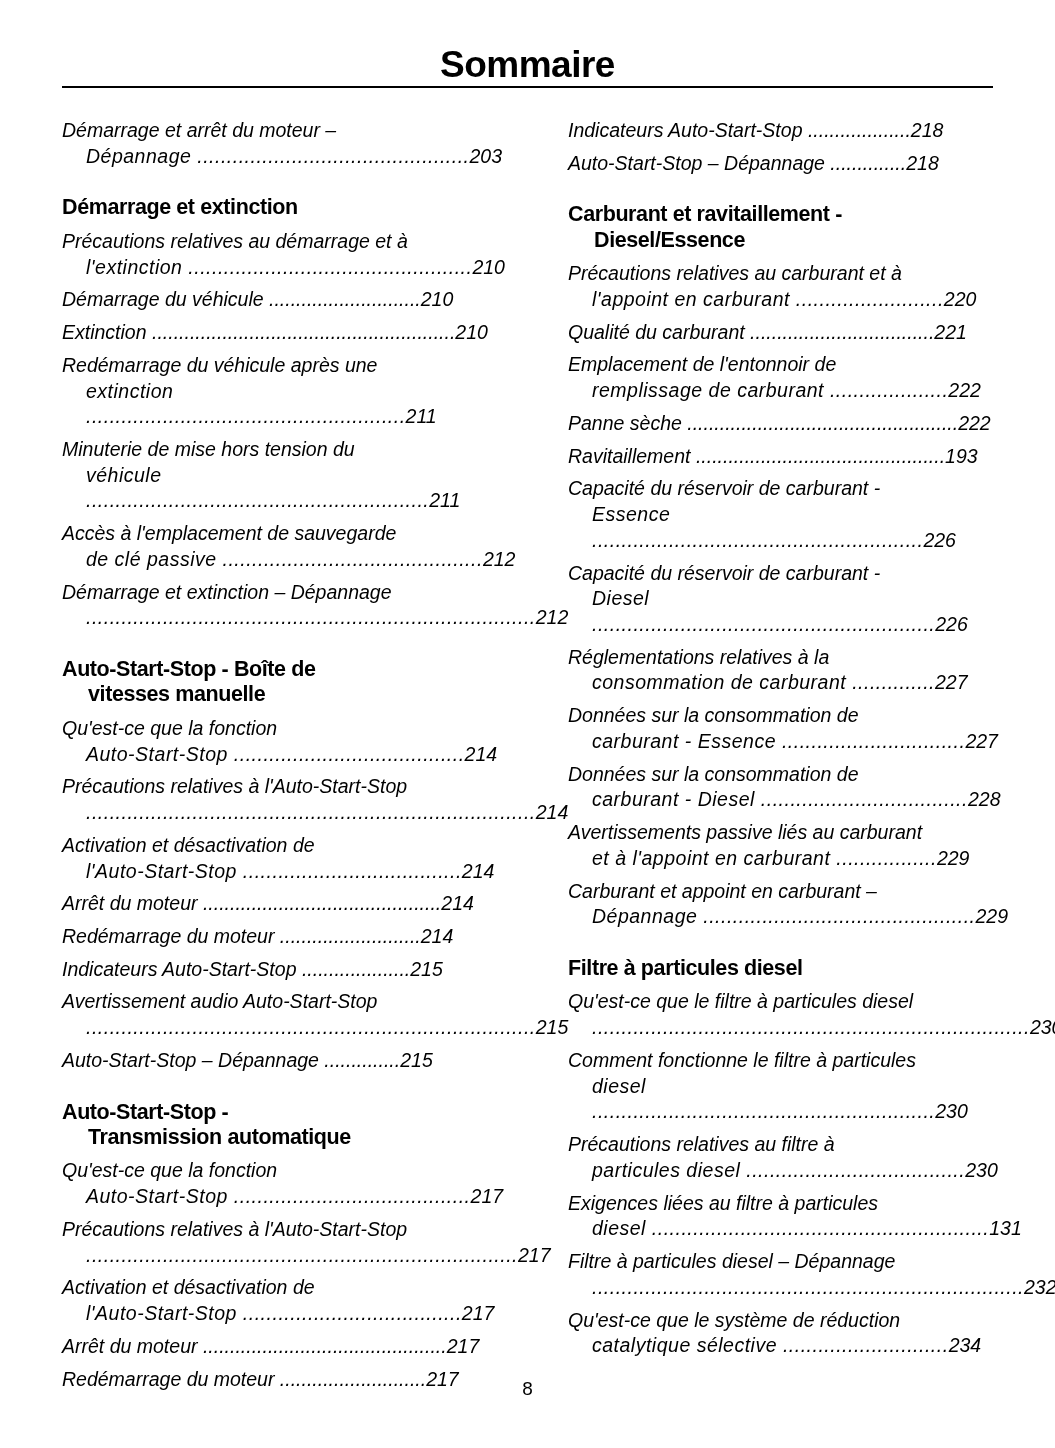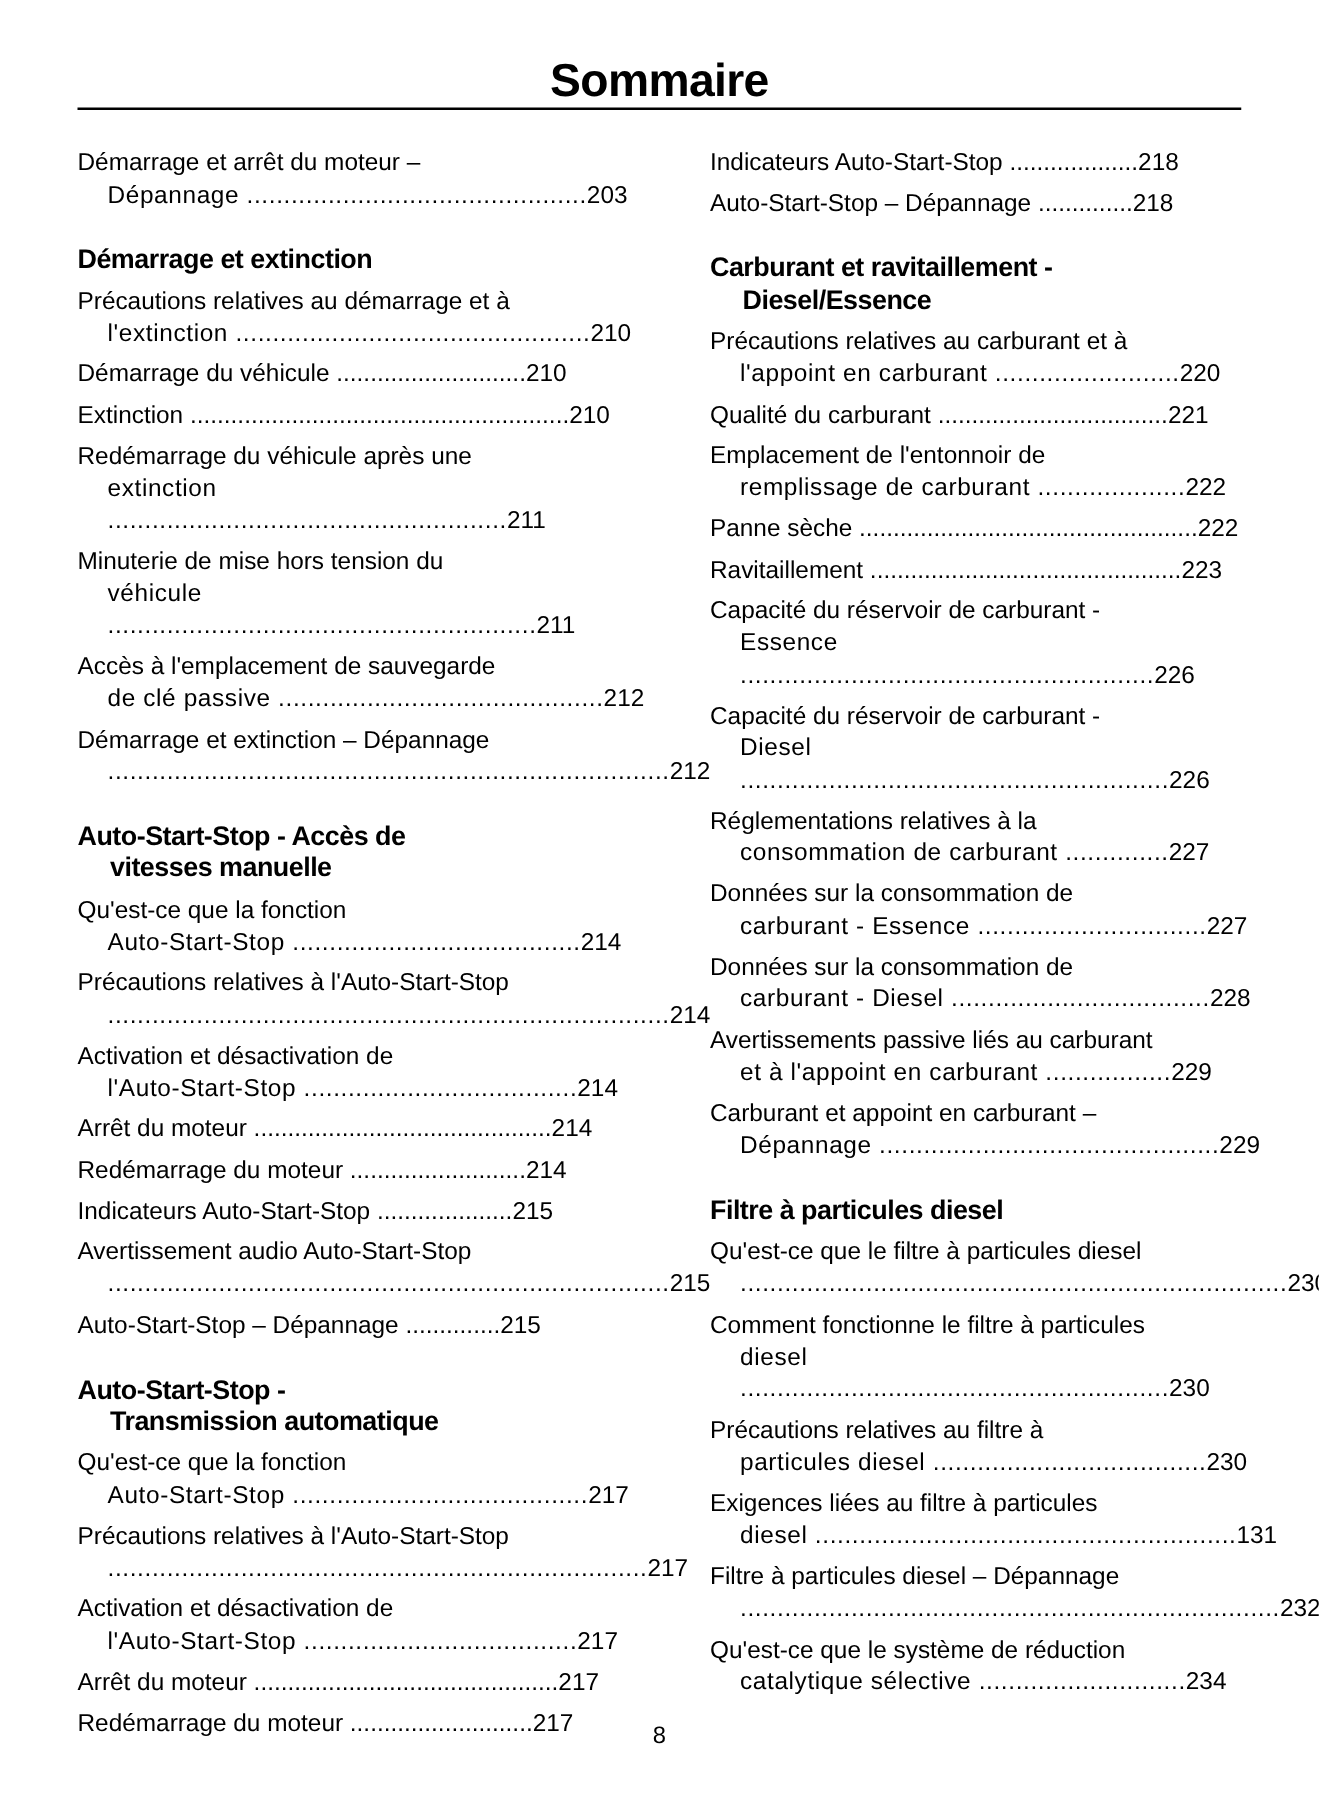--- a/index.html
+++ b/index.html
@@ -53,20 +53,21 @@
     padding-left: 26px;
   }
   .col > .sec-title:first-child {
     margin-top: 0;
   }
   .entry {
     font-size: 19.5px;
     line-height: 1.32;
     margin-bottom: 7px;
     position: relative;
+    font-style: italic;
   }
   .entry .l1 {
     display: block;
   }
   .entry .l2 {
     display: block;
     padding-left: 24px;
   }
   .dots {
     letter-spacing: 0.5px;
@@ -118,21 +119,21 @@
           <span class="l2"><span class="dots">véhicule ..........................................................</span><span class="pg">211</span></span>
         </div>
         <div class="entry">
           <span class="l1">Accès à l'emplacement de sauvegarde</span>
           <span class="l2"><span class="dots">de clé passive ............................................</span><span class="pg">212</span></span>
         </div>
         <div class="entry">
           <span class="l1">Démarrage et extinction – Dépannage</span>
           <span class="l2"><span class="dots">............................................................................</span><span class="pg">212</span></span>
         </div>
-        <div class="sec-title"><span>Auto-Start-Stop - Accès de</span><span class="ind">vitesses manuelle</span></div>
+        <div class="sec-title"><span>Auto-Start-Stop - Boîte de</span><span class="ind">vitesses manuelle</span></div>
         <div class="entry">
           <span class="l1">Qu'est-ce que la fonction</span>
           <span class="l2"><span class="dots">Auto-Start-Stop  .......................................</span><span class="pg">214</span></span>
         </div>
         <div class="entry">
           <span class="l1">Précautions relatives à l'Auto-Start-Stop</span>
           <span class="l2"><span class="dots">............................................................................</span><span class="pg">214</span></span>
         </div>
         <div class="entry">
           <span class="l1">Activation et désactivation de</span>
@@ -190,21 +191,21 @@
           <span class="l1">Qualité du carburant ..................................<span class="pg">221</span></span>
         </div>
         <div class="entry">
           <span class="l1">Emplacement de l'entonnoir de</span>
           <span class="l2"><span class="dots">remplissage de carburant ....................</span><span class="pg">222</span></span>
         </div>
         <div class="entry">
           <span class="l1">Panne sèche ..................................................<span class="pg">222</span></span>
         </div>
         <div class="entry">
-          <span class="l1">Ravitaillement ..............................................<span class="pg">223</span></span>
+          <span class="l1">Ravitaillement ..............................................<span class="pg">193</span></span>
         </div>
         <div class="entry">
           <span class="l1">Capacité du réservoir de carburant -</span>
           <span class="l2"><span class="dots">Essence ........................................................</span><span class="pg">226</span></span>
         </div>
         <div class="entry">
           <span class="l1">Capacité du réservoir de carburant -</span>
           <span class="l2"><span class="dots">Diesel ..........................................................</span><span class="pg">226</span></span>
         </div>
         <div class="entry">

